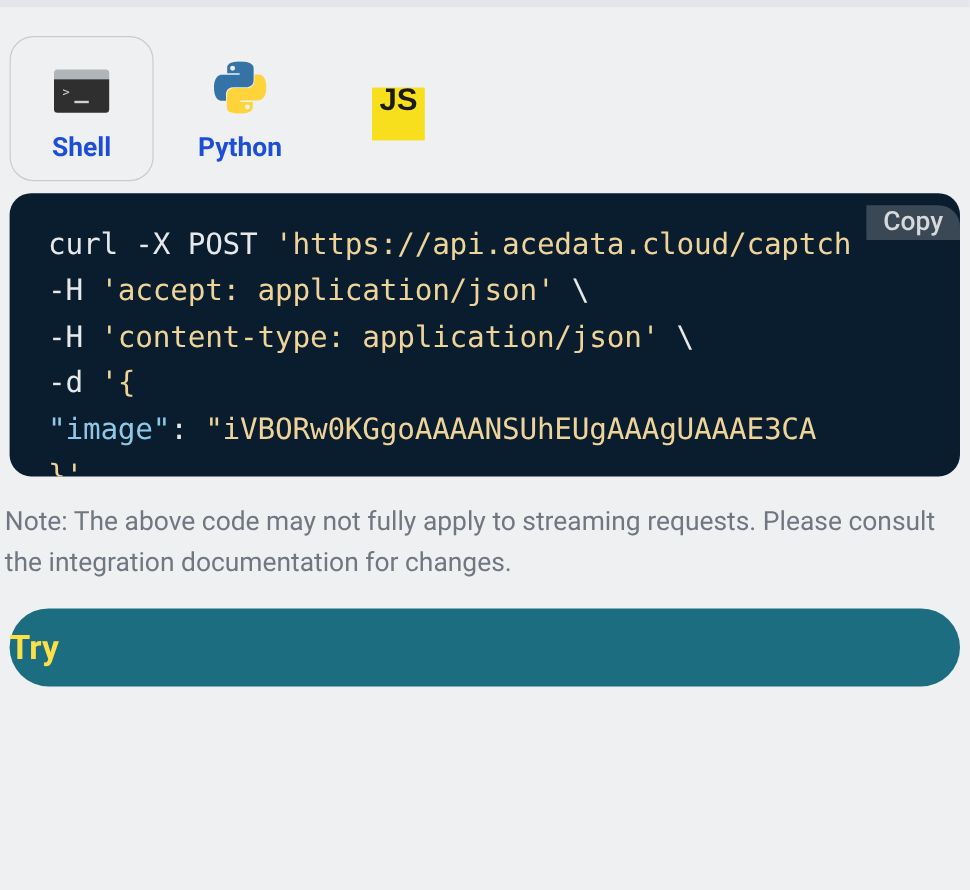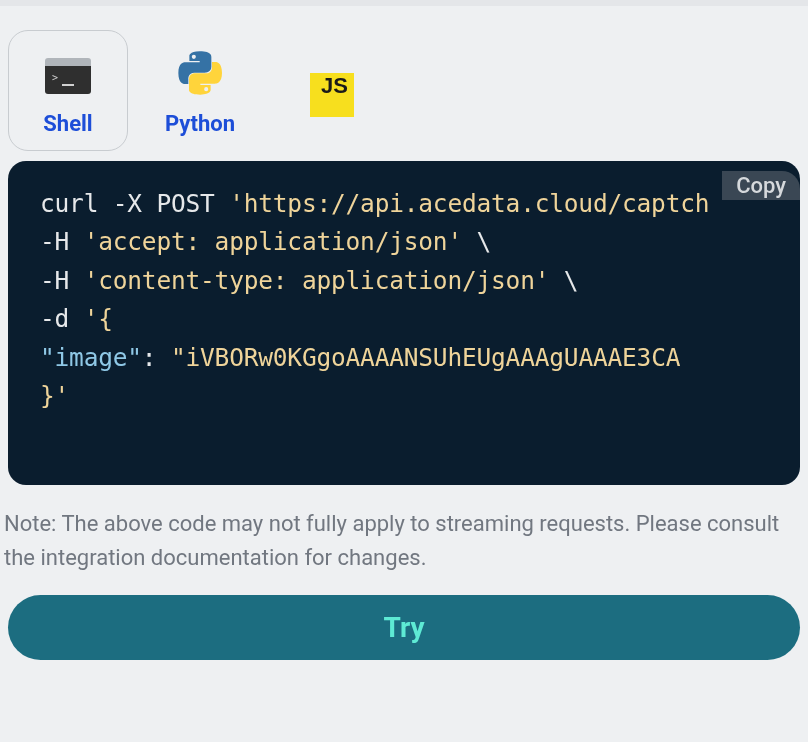--- a/index.html
+++ b/index.html
@@ -86,21 +86,21 @@
     .python-icon svg { width: 44px; height: 44px; }
     
     .js-icon {
       width: 44px;
       height: 44px;
       background: #f7df1e;
       display: flex;
       align-items: flex-end;
       justify-content: flex-end;
       font-weight: 800;
-      font-size: 22px;
+      font-size: 26px;
       color: #1a1a1a;
       padding: 18px 6px;
       font-family: Arial, sans-serif;
     }
     
     .java-icon svg { width: 40px; height: 48px; }
     
     .go-icon {
       font-family: Arial, sans-serif;
       font-weight: 900;
@@ -135,21 +135,21 @@
       font-family: Arial, sans-serif;
       letter-spacing: -1px;
     }
     
     .code-block {
       margin: 6px 8px 0 8px;
       background: #0a1d2e;
       border-radius: 18px;
       position: relative;
       overflow: hidden;
-      height: 324px;
+      height: 236px;
     }
     .copy-btn {
       position: absolute;
       top: 10px;
       right: 0;
       background: rgba(90,100,110,0.6);
       color: #d6d9dc;
       font-size: 22px;
       font-weight: 500;
       padding: 2px 14px 2px 14px;
@@ -173,24 +173,23 @@
     .note {
       padding: 22px 4px 0 4px;
       font-size: 22px;
       line-height: 1.55;
       color: #717780;
     }
     
     .try-btn {
       margin: 20px 8px 0 8px;
       background: #1c6d80;
-      color: #5eead4;
+      color: #fde047;
       font-size: 28px;
       font-weight: 700;
-      text-align: center;
       padding: 16px 0;
       border-radius: 999px;
       cursor: pointer;
     }
   </style>
 </head>
 <body>
 
 <div class="tabs">
   <div class="tab active">

